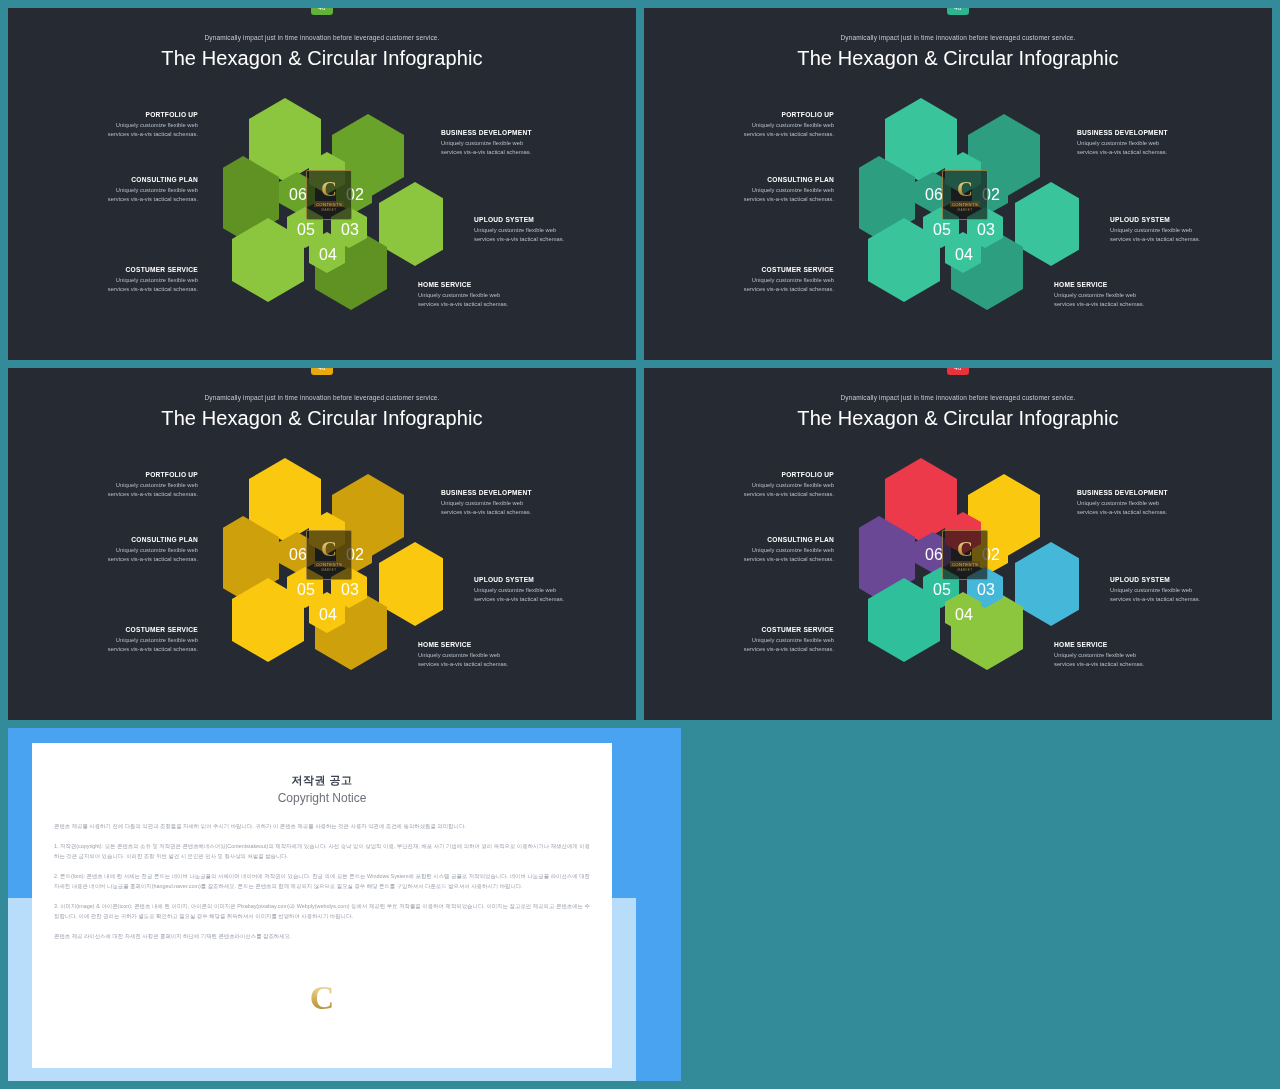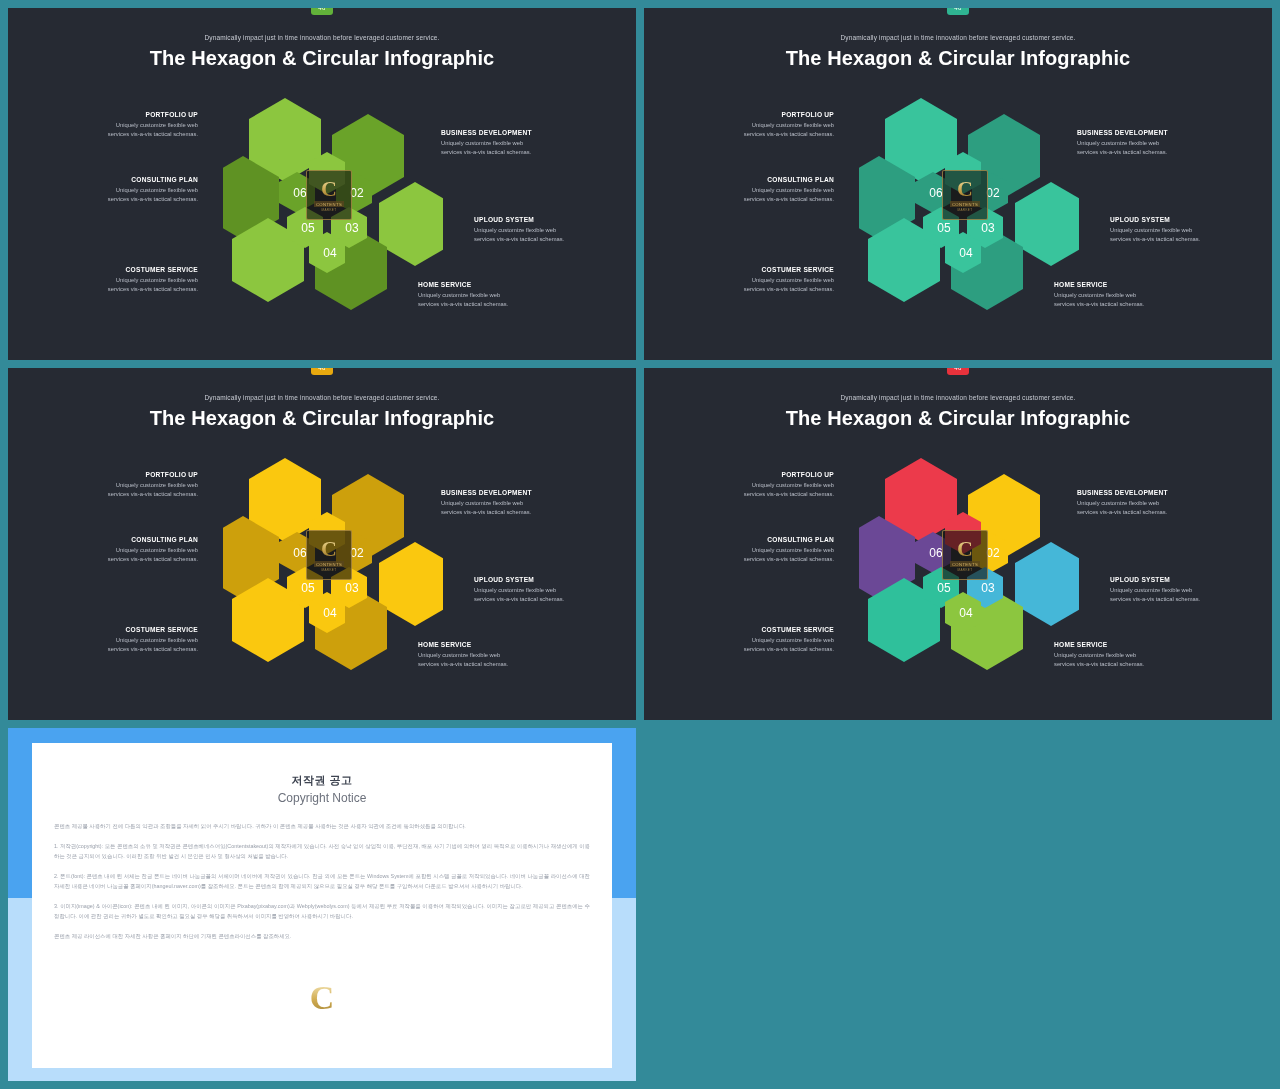--- a/index.html
+++ b/index.html
@@ -57,21 +57,21 @@
   }
   .slide-sub {
     font-size: 6.5px;
     color: #c8ccd4;
     letter-spacing: 0.15px;
     margin-bottom: 6px;
   }
   .slide-title {
     font-size: 20px;
     color: #ffffff;
-    font-weight: 700;
+    font-weight: 400;
     letter-spacing: 0.1px;
   }
 
   
   .diagram {
     position: absolute;
     left: 0;
     top: 78px;
     width: 628px;
     height: 260px;
@@ -124,23 +124,23 @@
     font-size: 3px;
     letter-spacing: 0.4px;
     color: #9e8245;
     margin-top: 1px;
   }
 
   
   .hex-num {
     position: absolute;
     color: #ffffff;
-    font-size: 12px;
+    font-size: 16px;
     z-index: 3;
-    text-align: center;
+    text-align: left;
     width: 22px;
   }
 
   
   .callout {
     position: absolute;
     width: 150px;
     color: #d7dae1;
   }
   .callout .c-title {
@@ -166,20 +166,21 @@
   .co-5 { left: 410px; top: 195px; }  
 
   
   .doc-panel {
     position: absolute;
     left: 8px;
     top: 728px;
     width: 628px;
     height: 353px;
     background: #4aa3f0;
+    padding-left: 45px;
   }
   .doc-panel .band-light {
     position: absolute;
     left: 0;
     top: 170px;
     width: 628px;
     height: 183px;
     background: #b8ddfb;
   }
   .doc-paper {

